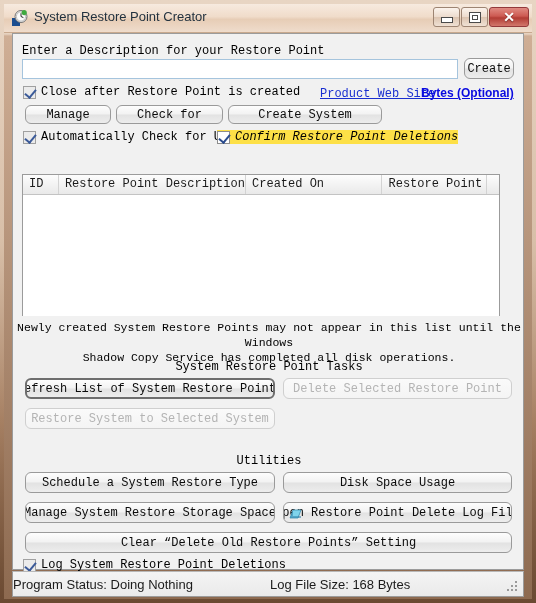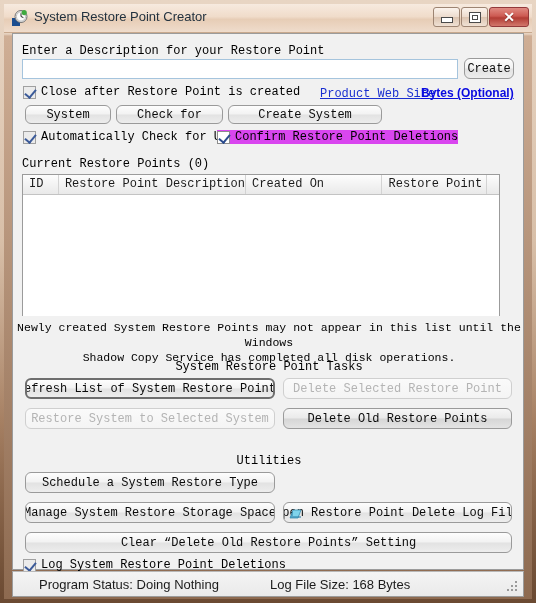--- a/index.html
+++ b/index.html
@@ -181,38 +181,37 @@
     <div class="cb" style="left:10px;top:51px;">
       <span class="box gray">
           <i></i>
         </span>
       <span class="txt">Close after Restore Point is created</span>
     </div>
 
     <div class="link" style="left:307px;top:53px;">Product Web Site</div>
     <div class="link bold" style="left:408px;top:52px;">Bytes (Optional)</div>
 
-    <div class="btn" style="left:12px;top:71px;width:86px;height:19px;">System</div>
+    <div class="btn" style="left:12px;top:71px;width:86px;height:19px;">Manage</div>
     <div class="btn" style="left:103px;top:71px;width:107px;height:19px;">Check for</div>
     <div class="btn" style="left:215px;top:71px;width:154px;height:19px;">Create System</div>
 
     <div class="cb" style="left:10px;top:96px;">
       <span class="box gray">
           <i></i>
         </span>
       <span class="txt">Automatically Check for Updat</span>
     </div>
-    <div class="cb" style="left:204px;top:96px;background:#d946ef;">
+    <div class="cb" style="left:204px;top:96px;background:#fde047;font-style:italic;">
       <span class="box">
           <i></i>
         </span>
       <span class="txt">Confirm Restore Point Deletions</span>
     </div>
 
-    <div class="lbl" style="left:9px;top:123px;">Current Restore Points (0)</div>
 
     <div class="listview" style="left:9px;top:140px;width:478px;height:142px;">
       <div class="lv-head">
         <div class="lv-th" style="width:36px;">ID</div>
         <div class="lv-th" style="width:188px;">Restore Point Description</div>
         <div class="lv-th" style="width:137px;">Created On</div>
         <div class="lv-th" style="width:105px;">Restore Point Type</div>
         <div class="lv-th" style="width:12px;border-right:none;"></div>
       </div>
       <div class="lv-body"></div>
@@ -221,46 +220,46 @@
     <div class="note" style="left:2px;top:286px;width:508px;">
       <div>Newly created System Restore Points may not appear in this list until the Windows</div>
       <div>Shadow Copy Service has completed all disk operations.</div>
     </div>
 
     <div class="sect" style="top:326px;">System Restore Point Tasks</div>
 
     <div class="btn focus" style="left:12px;top:344px;width:250px;height:21px;">Refresh List of System Restore Points</div>
     <div class="btn disabled" style="left:270px;top:344px;width:229px;height:21px;">Delete Selected Restore Point</div>
     <div class="btn disabled" style="left:12px;top:374px;width:250px;height:21px;">Restore System to Selected System</div>
-    <div class="btn dark" style="left:270px;top:374px;width:229px;height:21px;">Delete Old Restore Points</div>
 
     <div class="sect" style="top:420px;">Utilities</div>
 
     <div class="btn" style="left:12px;top:438px;width:250px;height:21px;">Schedule a System Restore Type</div>
+    <div class="btn" style="left:270px;top:438px;width:229px;height:21px;">Disk Space Usage</div>
     <div class="btn" style="left:12px;top:468px;width:250px;height:21px;">Manage System Restore Storage Space</div>
     <div class="btn" style="left:270px;top:468px;width:229px;height:21px;">Open Restore Point Delete Log File</div>
     <span class="log-icon" style="left:276px;top:473px;">
       <svg width="13" height="11" viewBox="0 0 13 11">
         <polygon points="1,9 4,1 12,1 9,9" fill="#7fd4ec" stroke="#3a8fb0" stroke-width="0.8"></polygon>
         <polygon points="1,9 4,1 4,7 12,7 12,9" fill="#2f7fa8" opacity="0.55"></polygon>
       </svg>
     </span>
     <div class="btn" style="left:12px;top:498px;width:487px;height:21px;">Clear “Delete Old Restore Points” Setting</div>
 
     <div class="cb" style="left:10px;top:524px;">
       <span class="box gray">
           <i></i>
         </span>
       <span class="txt">Log System Restore Point Deletions</span>
     </div>
 
   </div>
 
   <div class="statusbar">
-    <div class="st-item" style="left:26px;">
+    <div class="st-item" style="left:0;">
       <span>Program Status:</span>
       <span>Doing Nothing</span>
     </div>
     <div class="st-item" style="left:257px;">
       <span>Log File Size:</span>
       <span>168 Bytes</span>
     </div>
     <span class="grip">
       <i style="left:8px;top:0px;"></i>
       <i style="left:4px;top:4px;"></i>

